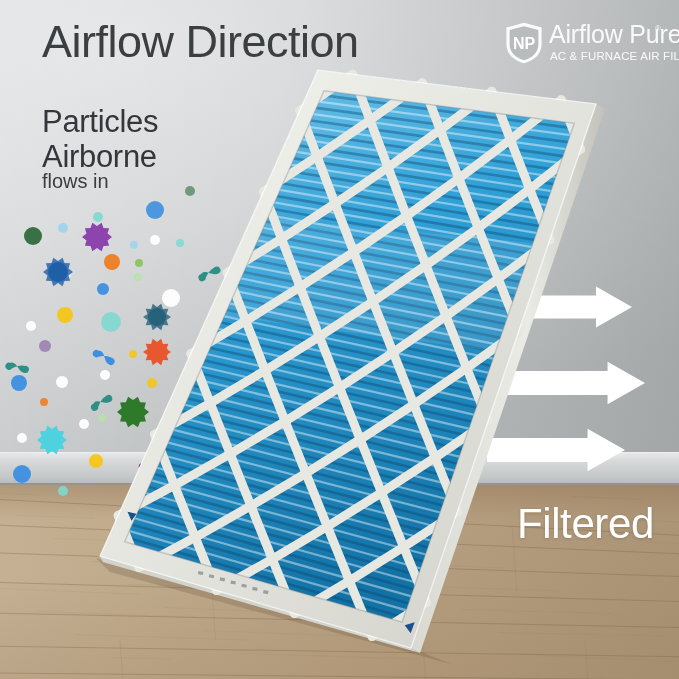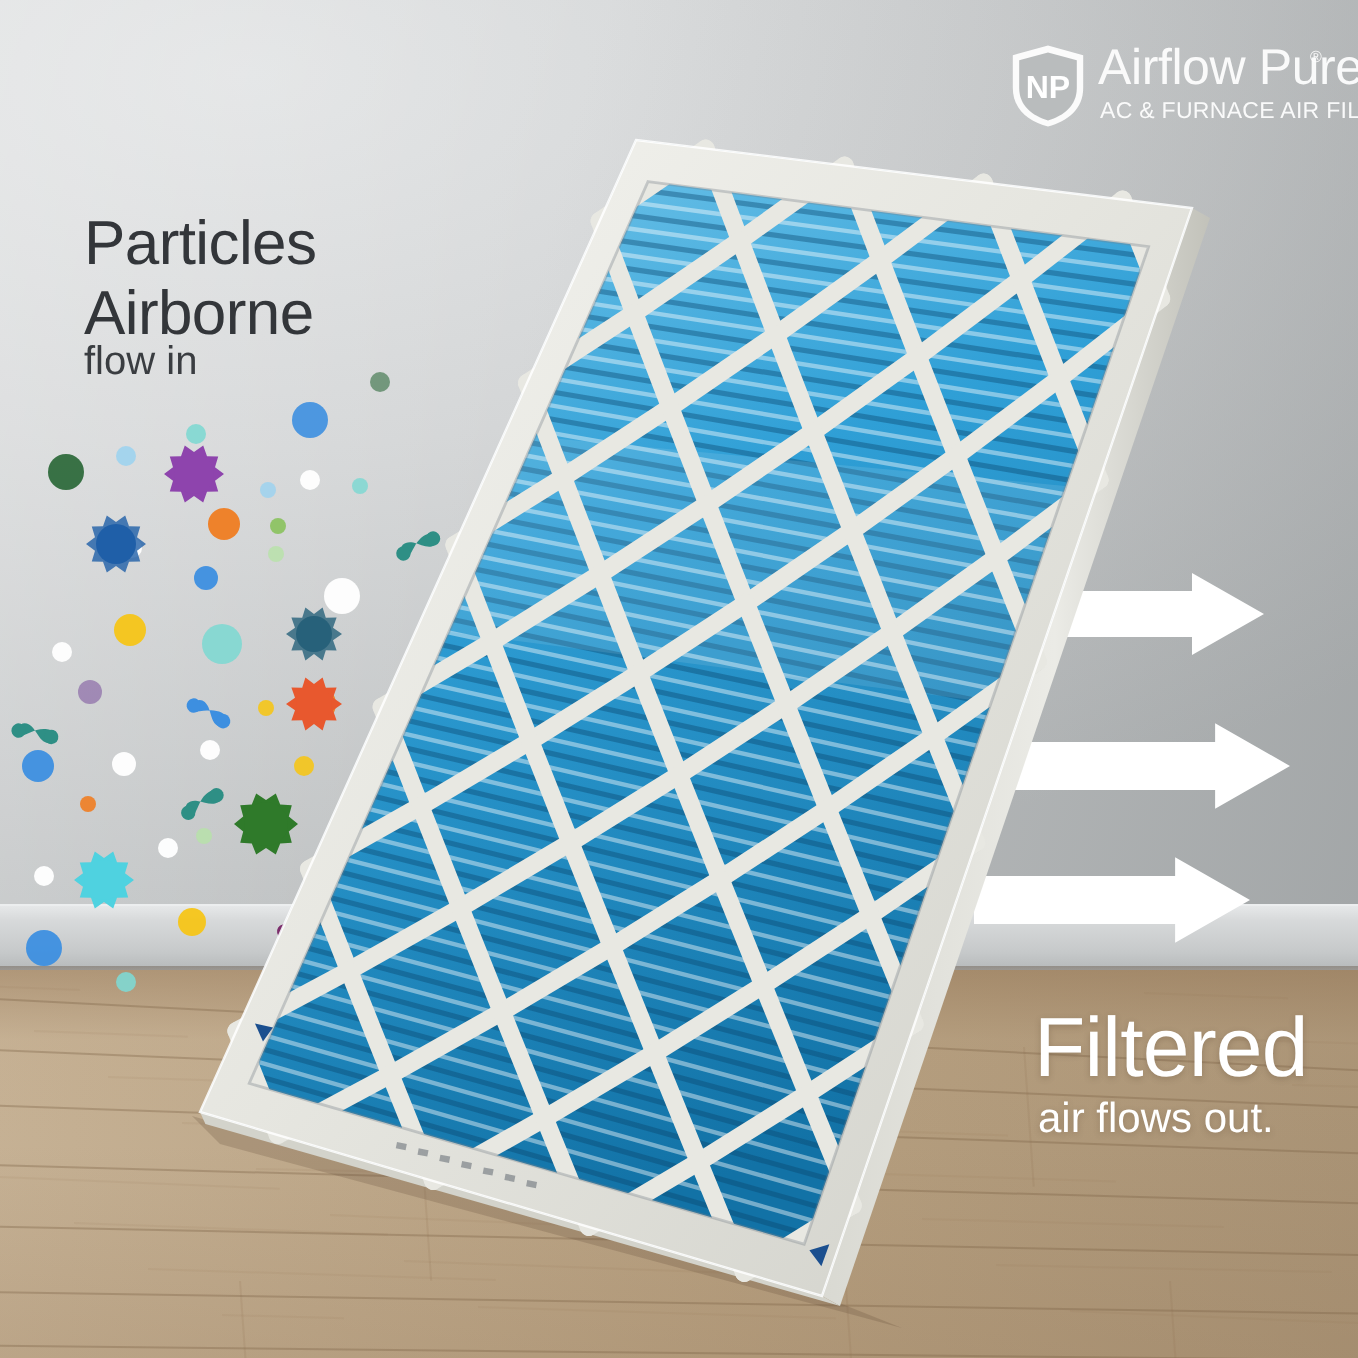--- a/index.html
+++ b/index.html
@@ -623,29 +623,29 @@
           <rect x="231.07087500000006" y="580.5227500000001" width="5" height="3.2" fill="rgba(70,80,90,0.45)" transform="rotate(11 231.07087500000006 580.5227500000001)"></rect>
           <rect x="241.927" y="583.692" width="5" height="3.2" fill="rgba(70,80,90,0.45)" transform="rotate(11 241.927 583.692)"></rect>
           <rect x="252.78312499999998" y="586.8612499999999" width="5" height="3.2" fill="rgba(70,80,90,0.45)" transform="rotate(11 252.78312499999998 586.8612499999999)"></rect>
           <rect x="263.63925" y="590.0305" width="5" height="3.2" fill="rgba(70,80,90,0.45)" transform="rotate(11 263.63925 590.0305)"></rect>
           <polygon points="414.682275,622.1791499999999 404.682275,625.1791499999999 410.682275,633.1791499999999" fill="#1b4f8f"></polygon>
           <polygon points="127.48302999999999,511.73278000000005 136.48302999999999,513.73278 131.48302999999999,520.73278" fill="#1b4f8f"></polygon>
         </g>
       </svg>
     </div>
 
+  <div class="title">Airflow Direction</div>
 
   <div class="sub-1">
     <div>Particles</div>
     <div>Airborne</div>
   </div>
-  <div class="sub-2">flow in</div>
+  <div class="sub-2">flows in</div>
 
   <div class="filtered">Filtered</div>
-  <div class="filtered-sub">air flows out.</div>
 
   <div class="logo">
     <svg class="logo-shield" viewBox="0 0 38 42">
       <path d="M19 0.8 L36.6 5.6 L36.6 22 C36.6 32.5 28.8 38.6 19 41.3 C9.2 38.6 1.4 32.5 1.4 22 L1.4 5.6 Z" fill="#ffffff" opacity="0.93"></path>
       <path d="M19 4.2 L33.4 8.1 L33.4 22 C33.4 30.8 26.9 35.9 19 38.2 C11.1 35.9 4.6 30.8 4.6 22 L4.6 8.1 Z" fill="#b9bcbd"></path>
       <text x="19" y="27" text-anchor="middle" font-family="Liberation Sans, sans-serif" font-size="16" font-weight="bold" fill="#ffffff">NP</text>
     </svg>
     <div class="logo-name">Airflow Pure</div>
     <div class="logo-reg">®</div>
     <div class="logo-tag">AC &amp; FURNACE AIR FILTERS</div>

